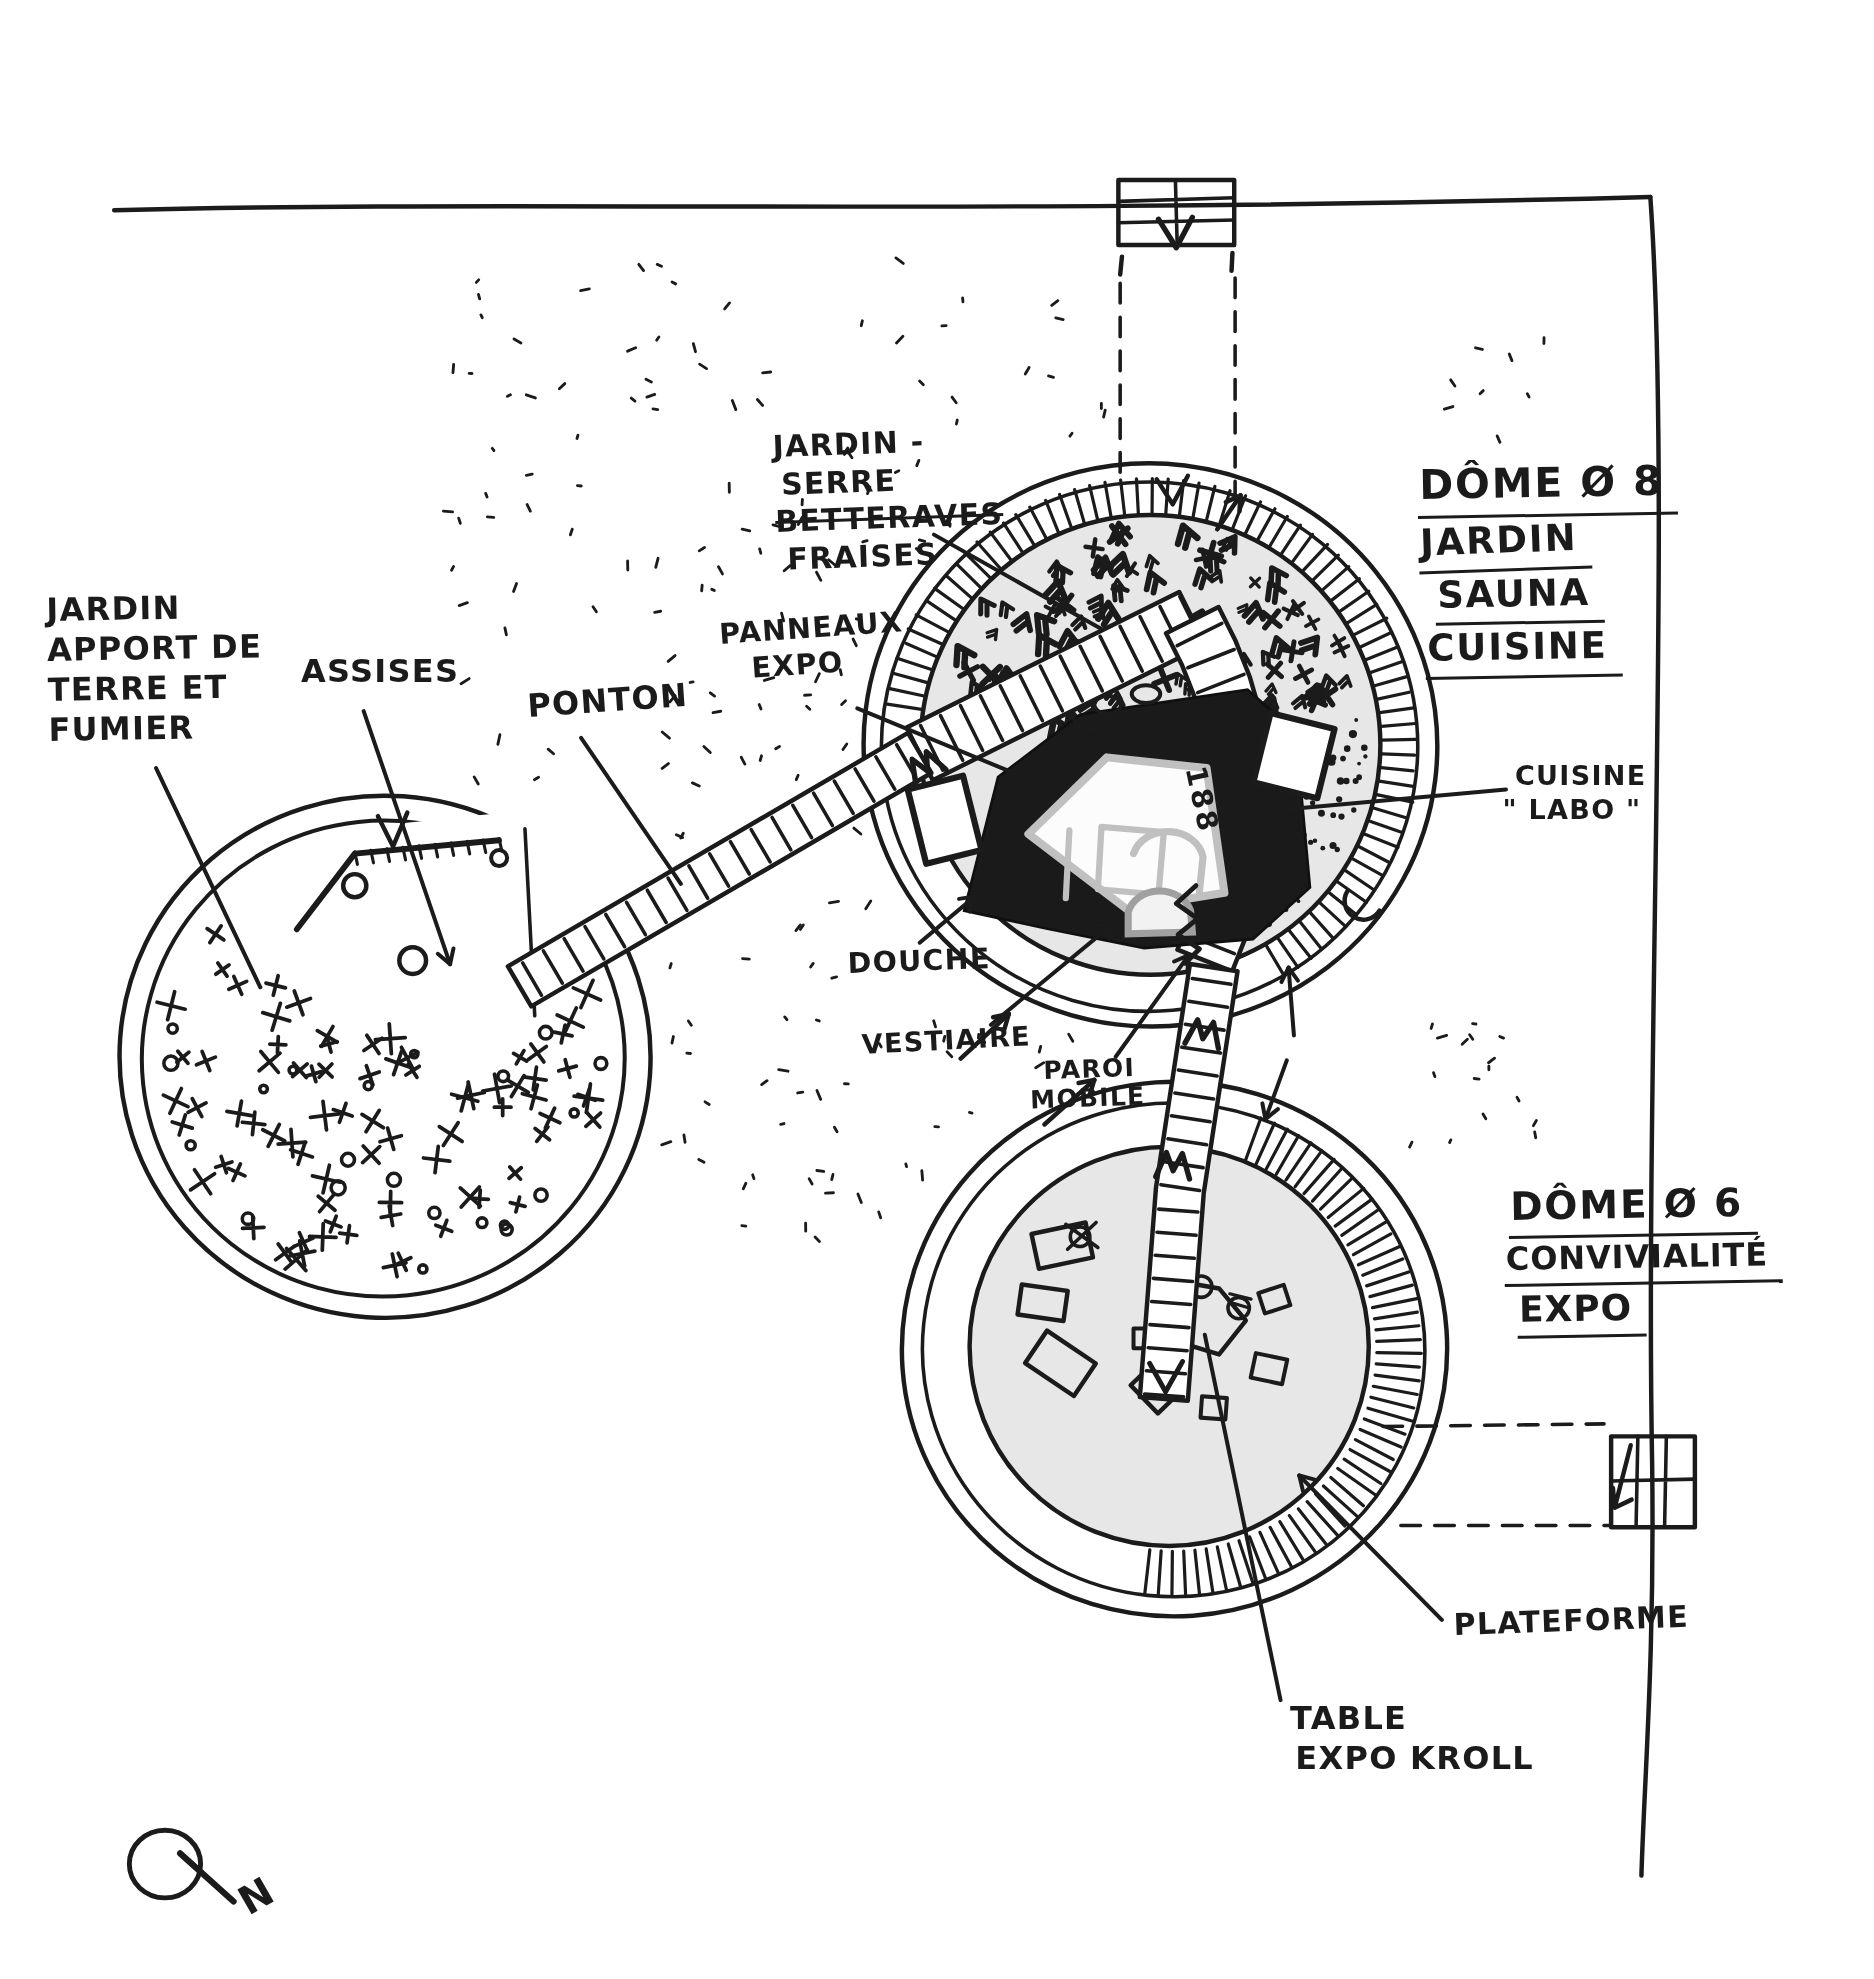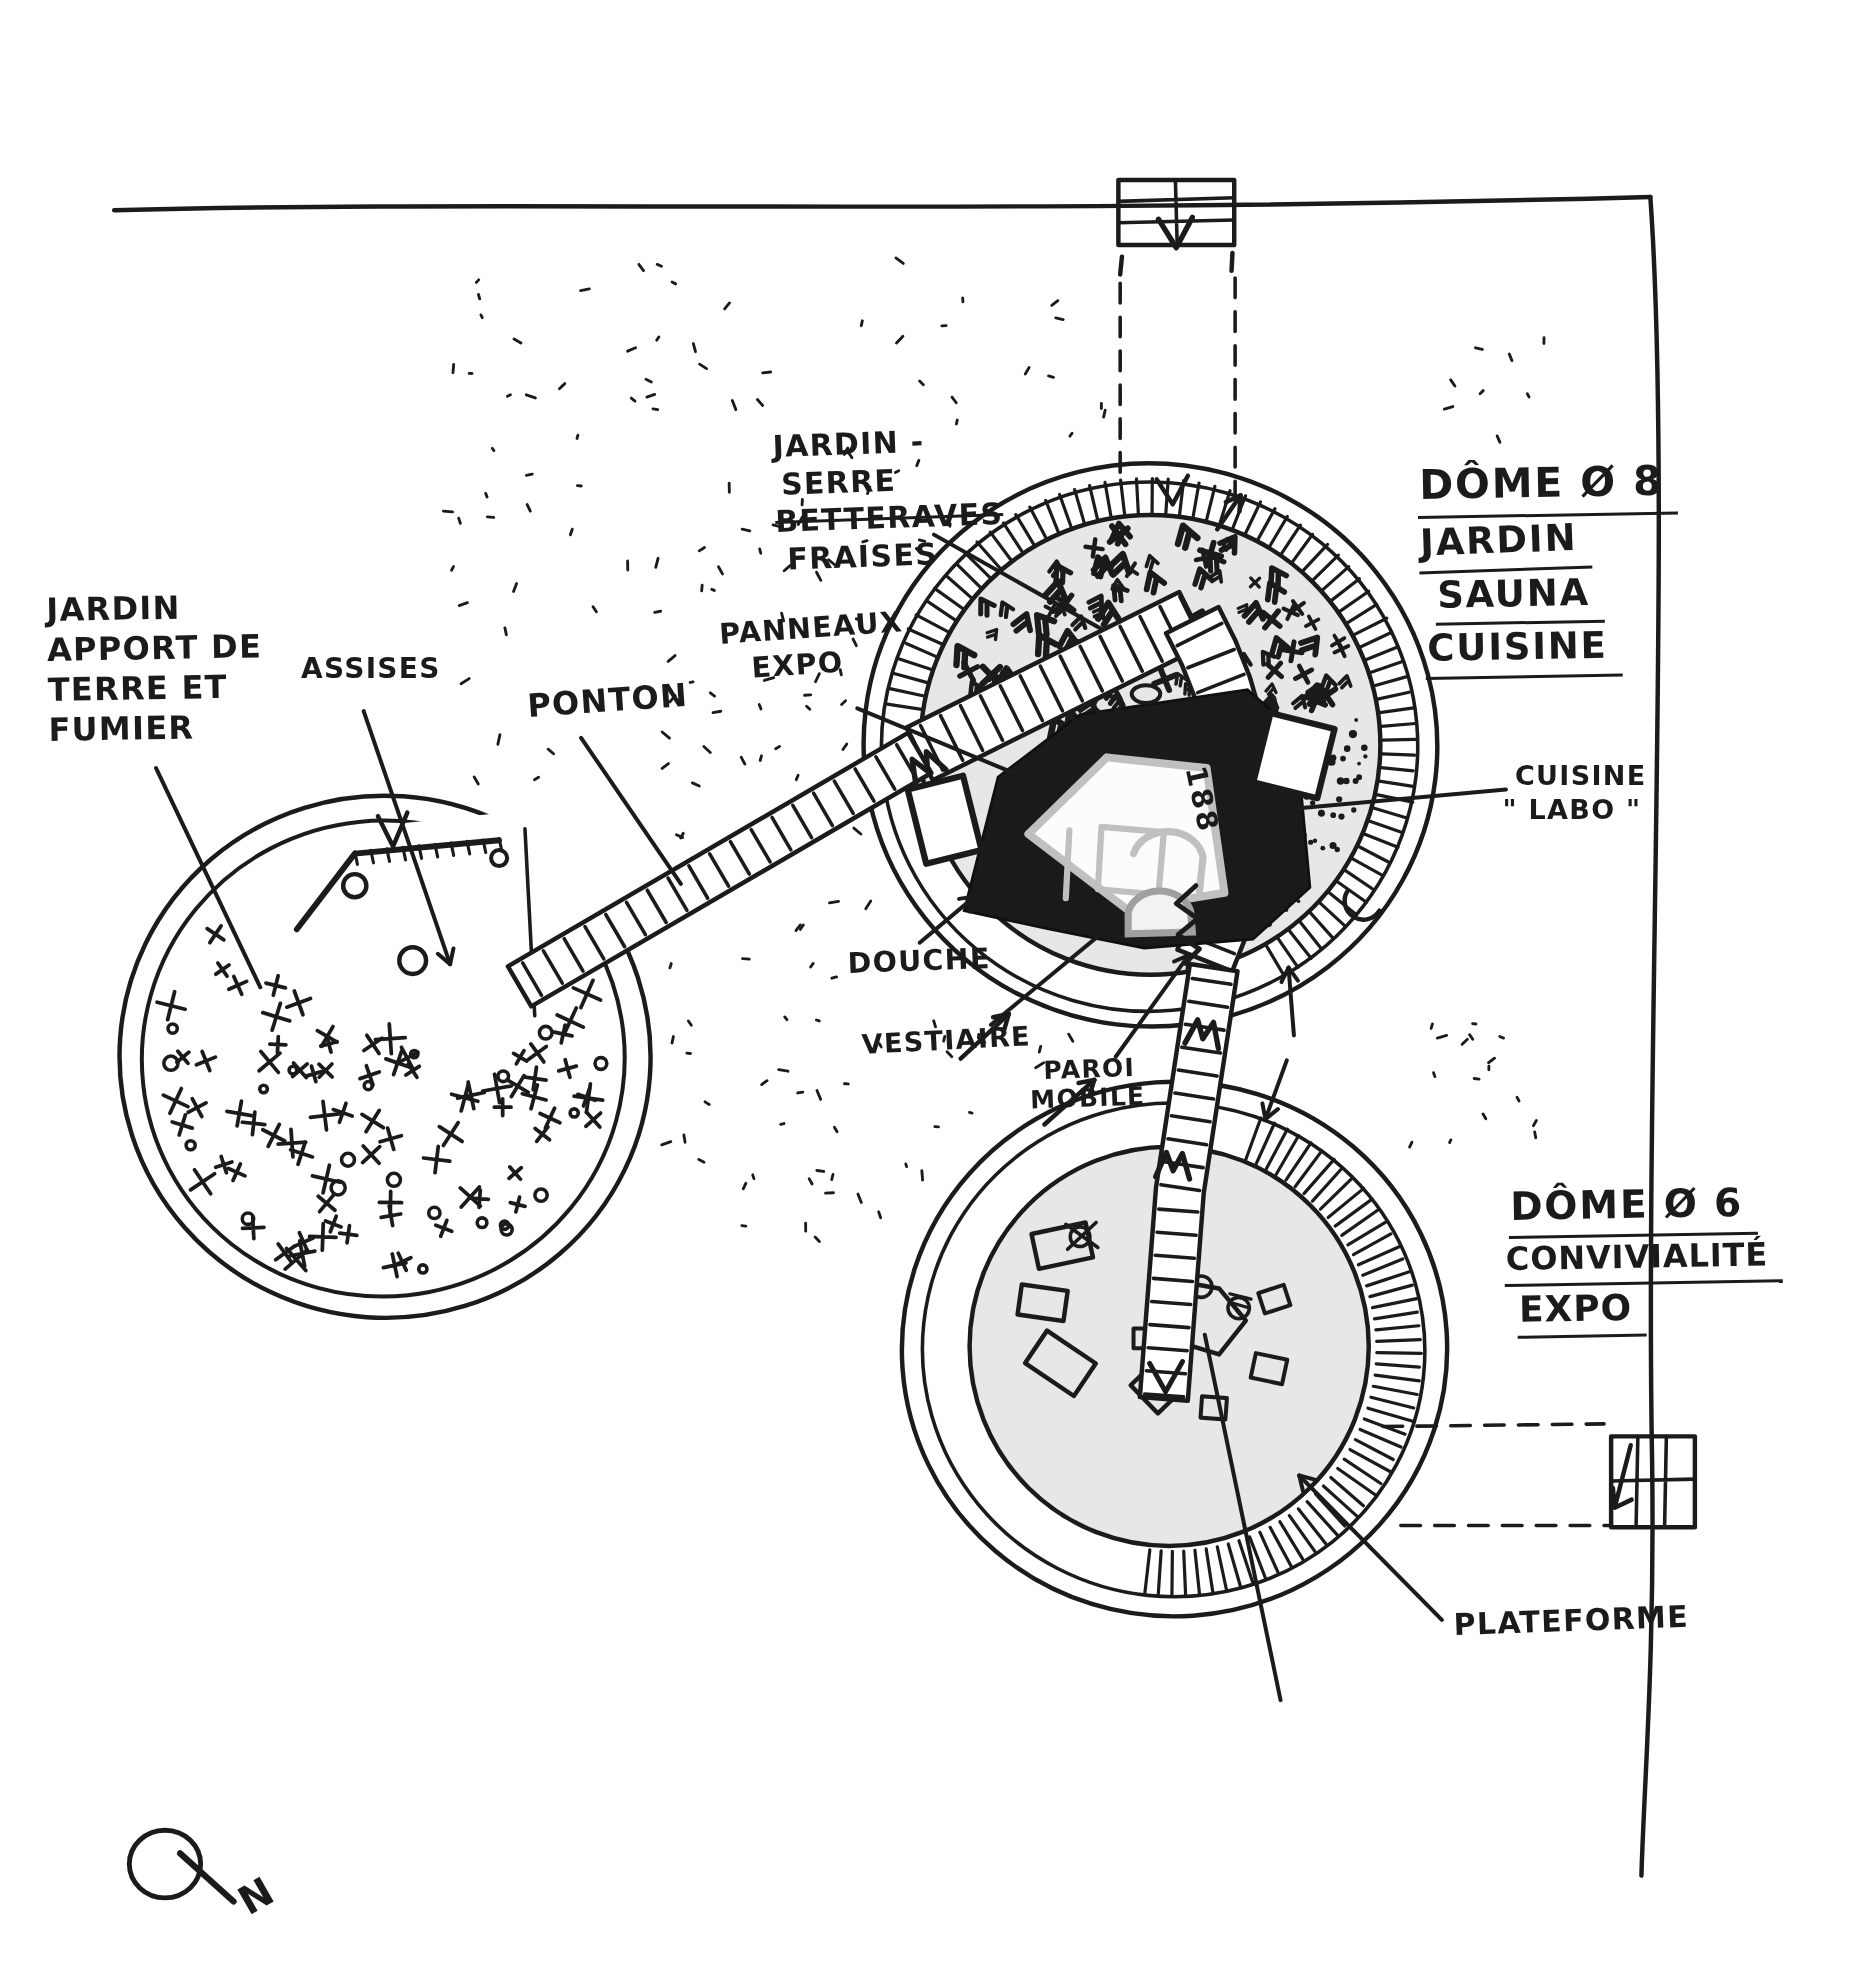--- a/index.html
+++ b/index.html
@@ -881,21 +881,21 @@
   <div style="padding-left:5.3px"><span class="u">CUISINE</span></div>
 </div>
 
 <div class="label" style="left:46px;top:590px;font-size:32px;transform:rotate(-1deg)">
   <div>JARDIN</div>
   <div>APPORT DE</div>
   <div>TERRE ET</div>
   <div>FUMIER</div>
 </div>
 
-<div class="label" style="left:301px;top:651px;font-size:28px">
+<div class="label" style="left:301px;top:651px;font-size:32px">
   <div>ASSISES</div>
 </div>
 
 <div class="label" style="left:526px;top:686px;font-size:32px;transform:rotate(-4deg)">
   <div>PONTON</div>
 </div>
 
 <div class="label" style="left:718px;top:617px;font-size:28.5px;transform:rotate(-4deg)">
   <div>PANNEAUX</div>
   <div style="padding-left:30px">EXPO</div>
@@ -922,20 +922,24 @@
 <div class="label" style="left:1508px;top:1183px;font-size:32px;letter-spacing:0.9px;transform:rotate(-1deg)">
   <div><span class="u" style="font-size:39px;letter-spacing:1.8px">DÔME Ø 6</span></div>
   <div style="margin-left:-5.3px"><span class="u">CONVIVIALITÉ</span></div>
   <div style="padding-left:7.1px"><span class="u" style="font-size:36px">EXPO</span></div>
 </div>
 
 <div class="label" style="left:1453px;top:1606px;font-size:30px;transform:rotate(-2deg)">
   <div>PLATEFORME</div>
 </div>
 
+<div class="label" style="left:1290px;top:1698px;font-size:32px">
+  <div>TABLE</div>
+  <div style="padding-left:5.3px">EXPO KROLL</div>
+</div>
 
 <div class="label" style="left:1212px;top:763px;font-size:28.5px;letter-spacing:2.7px;transform:rotate(78deg)">
   <div>188</div>
 </div>
 
 <div class="label" style="left:230px;top:1884px;font-size:39px;transform:rotate(-30deg)">
   <div>N</div>
 </div>
 
 </div>

